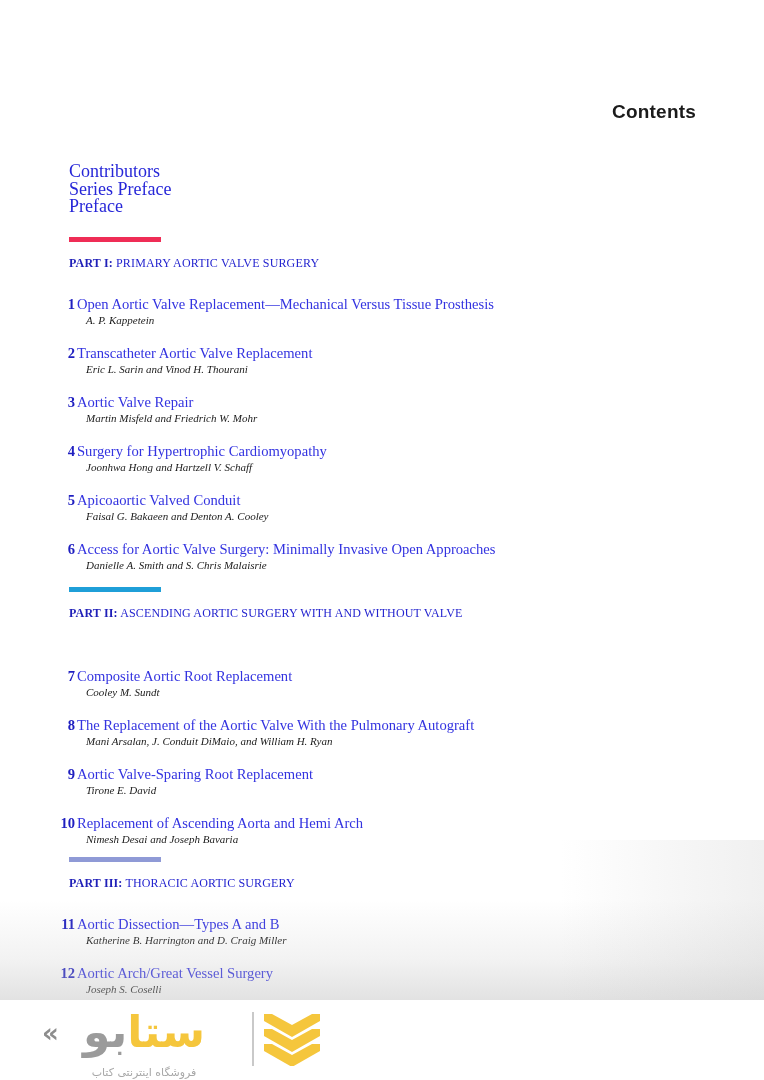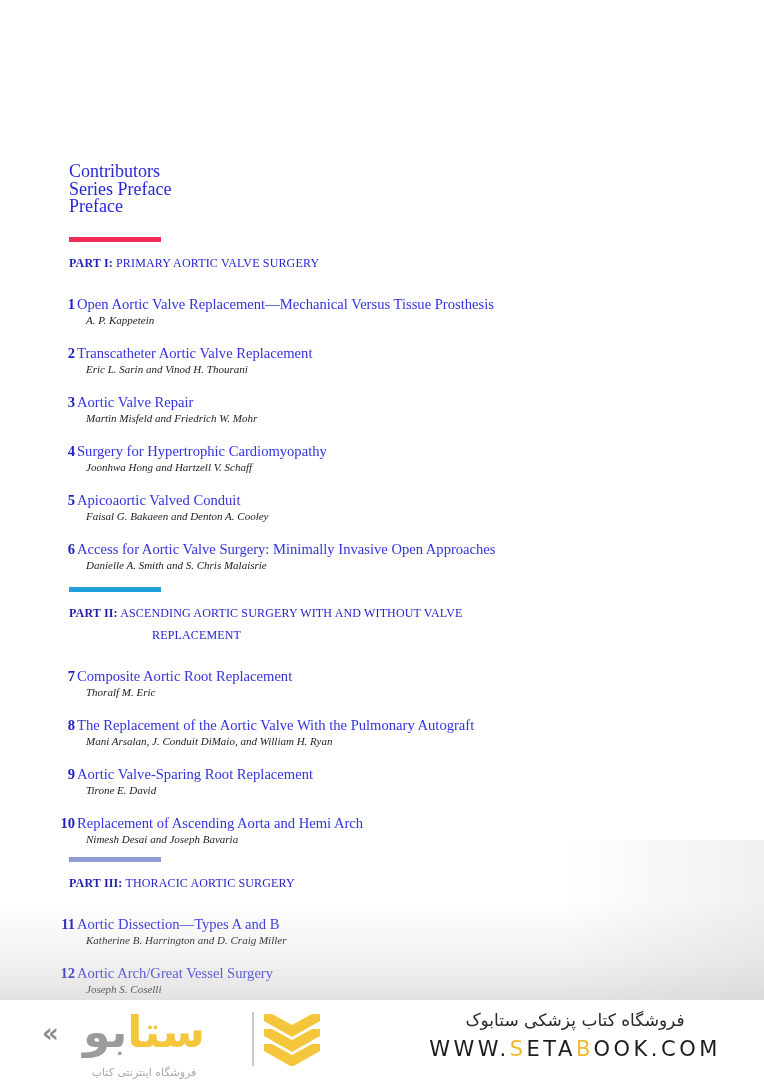--- a/index.html
+++ b/index.html
@@ -227,20 +227,21 @@
     line-height: 30px;
     white-space: nowrap;
   }
   #footer-url .gold { color: #f2b92b; }
 </style>
 </head>
 <body>
 
 <div id="page">
 
+  <div id="contents-heading">Contents</div>
 
   <div id="front-matter">
       <div class="fm-item">Contributors</div>
       <div class="fm-item">Series Preface</div>
       <div class="fm-item">Preface</div>
     </div>
 
   <div id="toc-body">
       <div class="part-block" style="top: 237px;">
         <div class="part-rule" style="background: rgb(239, 45, 86);"></div>
@@ -265,24 +266,24 @@
           <div class="chapter-title"><span class="num">5</span><span>Apicoaortic Valved Conduit</span></div>
           <div class="chapter-authors">Faisal G. Bakaeen and Denton A. Cooley</div>
         </div>
         <div class="chapter" style="top: 304px;">
           <div class="chapter-title"><span class="num">6</span><span>Access for Aortic Valve Surgery: Minimally Invasive Open Approaches</span></div>
           <div class="chapter-authors">Danielle A. Smith and S. Chris Malaisrie</div>
         </div>
       </div>
       <div class="part-block" style="top: 587px;">
         <div class="part-rule" style="background: rgb(31, 159, 216);"></div>
-        <div class="part-title two-line"><span class="part-label">PART II:</span><span class="part-name"> ASCENDING AORTIC SURGERY WITH AND WITHOUT VALVE</span><span class="cont-line">REPLACEMENT</span></div>
+        <div class="part-title two-line"><span class="part-label">PART II:</span><span class="part-name"> ASCENDING AORTIC SURGERY WITH AND WITHOUT VALVE</span></div>
         <div class="chapter" style="top: 81px;">
           <div class="chapter-title"><span class="num">7</span><span>Composite Aortic Root Replacement</span></div>
-          <div class="chapter-authors">Thoralf M. Eric</div>
+          <div class="chapter-authors">Cooley M. Sundt</div>
         </div>
         <div class="chapter" style="top: 130px;">
           <div class="chapter-title"><span class="num">8</span><span>The Replacement of the Aortic Valve With the Pulmonary Autograft</span></div>
           <div class="chapter-authors">Mani Arsalan, J. Conduit DiMaio, and William H. Ryan</div>
         </div>
         <div class="chapter" style="top: 179px;">
           <div class="chapter-title"><span class="num">9</span><span>Aortic Valve-Sparing Root Replacement</span></div>
           <div class="chapter-authors">Tirone E. David</div>
         </div>
         <div class="chapter" style="top: 228px;">
@@ -318,20 +319,16 @@
       <div class="logo-divider"></div>
       <div class="logo-chevrons">
         <svg width="56" height="52" viewBox="0 0 56 52" xmlns="http://www.w3.org/2000/svg">
           <polygon points="0,0 8,0 28,11 48,0 56,0 56,7 28,23 0,7" fill="#f5c63c"></polygon>
           <polygon points="0,15 8,15 28,26 48,15 56,15 56,22 28,38 0,22" fill="#f5c63c"></polygon>
           <polygon points="0,30 8,30 28,41 48,30 56,30 56,37 28,53 0,37" fill="#f5c63c"></polygon>
         </svg>
       </div>
     </div>
 
-    <div id="footer-right">
-      <div id="footer-persian">فروشگاه کتاب پزشکی ستابوک</div>
-      <div id="footer-url"><span>WWW.</span><span class="gold">S</span><span>ETA</span><span class="gold">B</span><span>OOK.COM</span></div>
-    </div>
 
   </div>
 
 </div>
 
 </body></html>

